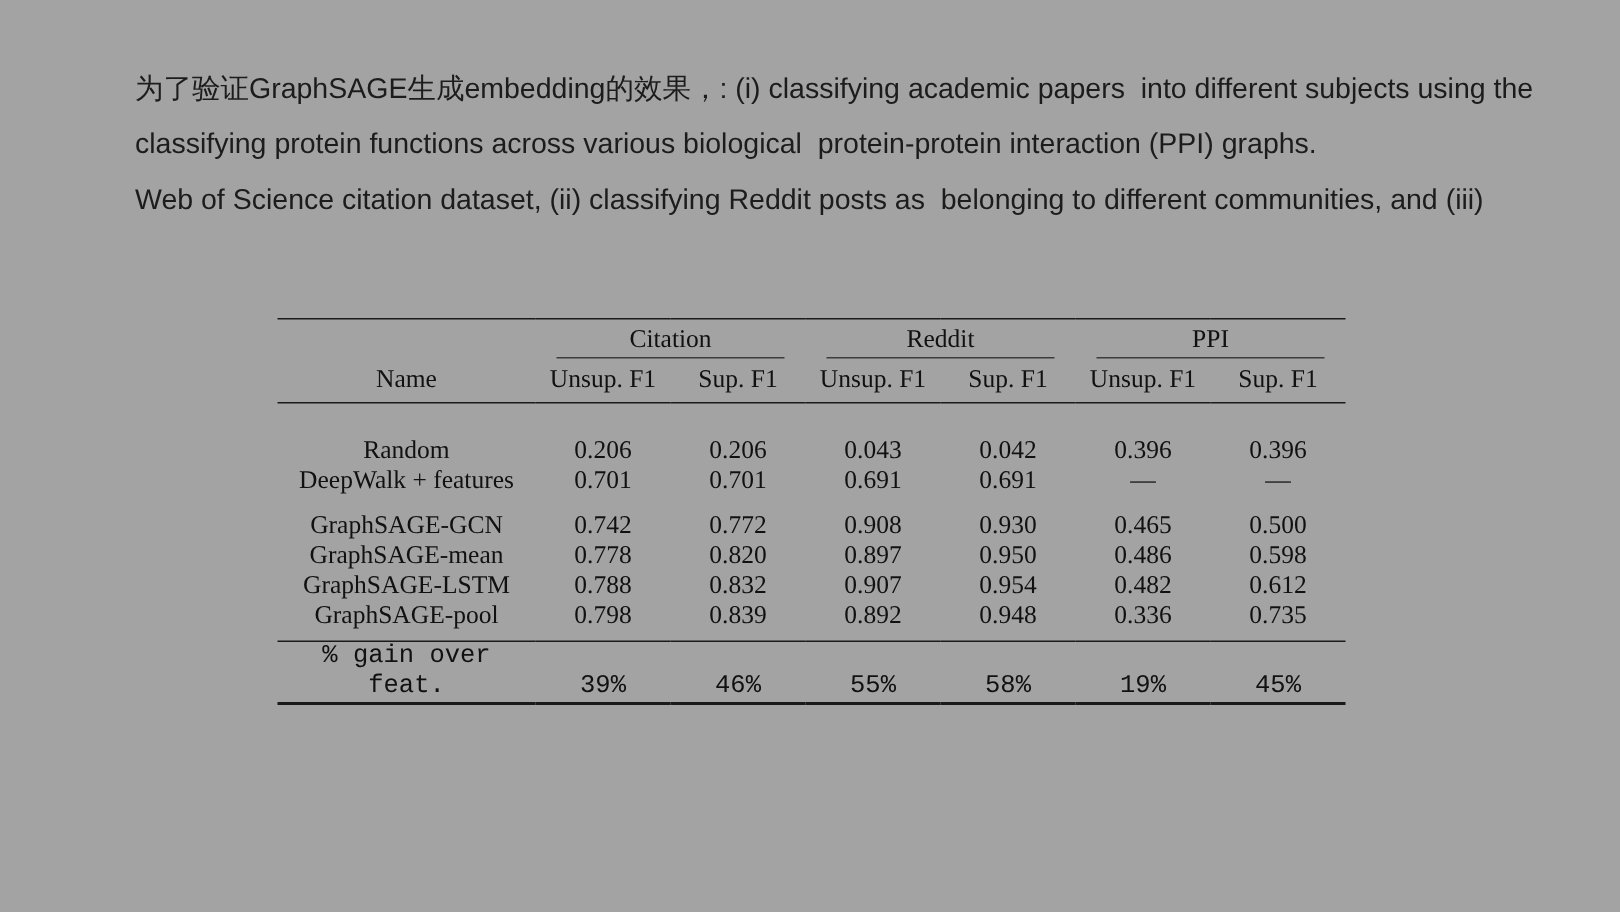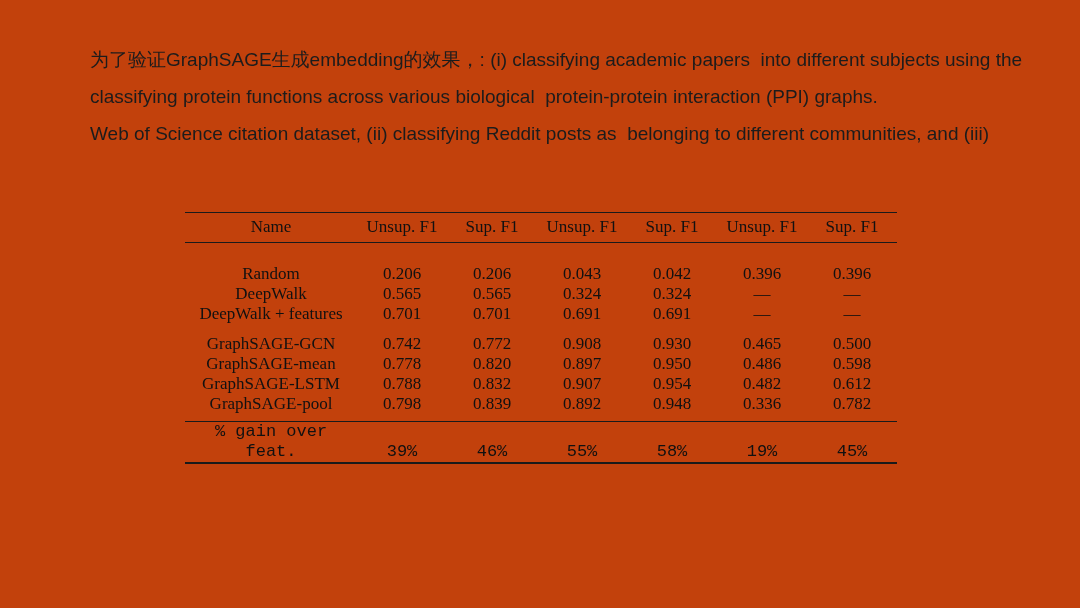--- a/index.html
+++ b/index.html
@@ -4,21 +4,21 @@
 <style>
   * { margin: 0; padding: 0; box-sizing: border-box; }
   html, body { width: 1080px; height: 608px; }
   body {
     background: #ffffff;
     font-family: "Liberation Sans", "DejaVu Sans", sans-serif;
     color: #1a1a1a;
     position: relative;
     overflow: hidden;
   }
-  .slide { position: absolute; inset: 0; background: #c2410c; }
+  .slide { position: absolute; inset: 0; background: #a3a3a3; }
 
   
   .note {
     position: absolute;
     left: 90px; top: 41px; width: 940px;
     font-size: 19px; line-height: 37px;
     color: #1c1c1c;
   }
   .note-line { white-space: pre-wrap; }
 
@@ -81,48 +81,51 @@
     <colgroup>
       <col class="name-col">
       <col class="num-col">
         <col class="num-col">
         <col class="num-col">
       <col class="num-col">
         <col class="num-col">
         <col class="num-col">
     </colgroup>
     <thead>
+      <tr class="group-row">
+        <th class="name"></th>
+        <th colspan="2">
+            <span class="grp-wrap">Citation</span>
+          </th>
+        <th colspan="2">
+            <span class="grp-wrap">Reddit</span>
+          </th>
+        <th colspan="2">
+            <span class="grp-wrap">PPI</span>
+          </th>
+      </tr>
       <tr class="colhead-row">
         <th class="name">Name</th>
         <th>Unsup. F1</th>
         <th>Sup. F1</th>
         <th>Unsup. F1</th>
         <th>Sup. F1</th>
         <th>Unsup. F1</th>
         <th>Sup. F1</th>
       </tr>
     </thead>
     <tbody>
       <tr class="first-row">
         <td class="name">Random</td>
         <td>0.206</td>
         <td>0.206</td>
         <td>0.043</td>
         <td>0.042</td>
         <td>0.396</td>
         <td>0.396</td>
-      </tr>
-      <tr>
-        <td class="name">DeepWalk</td>
-        <td>0.565</td>
-        <td>0.565</td>
-        <td>0.324</td>
-        <td>0.324</td>
-        <td>—</td>
-        <td>—</td>
       </tr>
       <tr>
         <td class="name">DeepWalk + features</td>
         <td>0.701</td>
         <td>0.701</td>
         <td>0.691</td>
         <td>0.691</td>
         <td>—</td>
         <td>—</td>
       </tr>
@@ -153,21 +156,21 @@
         <td>0.482</td>
         <td class="b">0.612</td>
       </tr>
       <tr class="rule-below">
         <td class="name">GraphSAGE-pool</td>
         <td class="b">0.798</td>
         <td class="b">0.839</td>
         <td>0.892</td>
         <td>0.948</td>
         <td class="b">0.336</td>
-        <td>0.782</td>
+        <td>0.735</td>
       </tr>
     </tbody>
     <tfoot>
       <tr>
         <td class="name">% gain over feat.</td>
         <td>39%</td>
         <td>46%</td>
         <td>55%</td>
         <td>58%</td>
         <td>19%</td>

